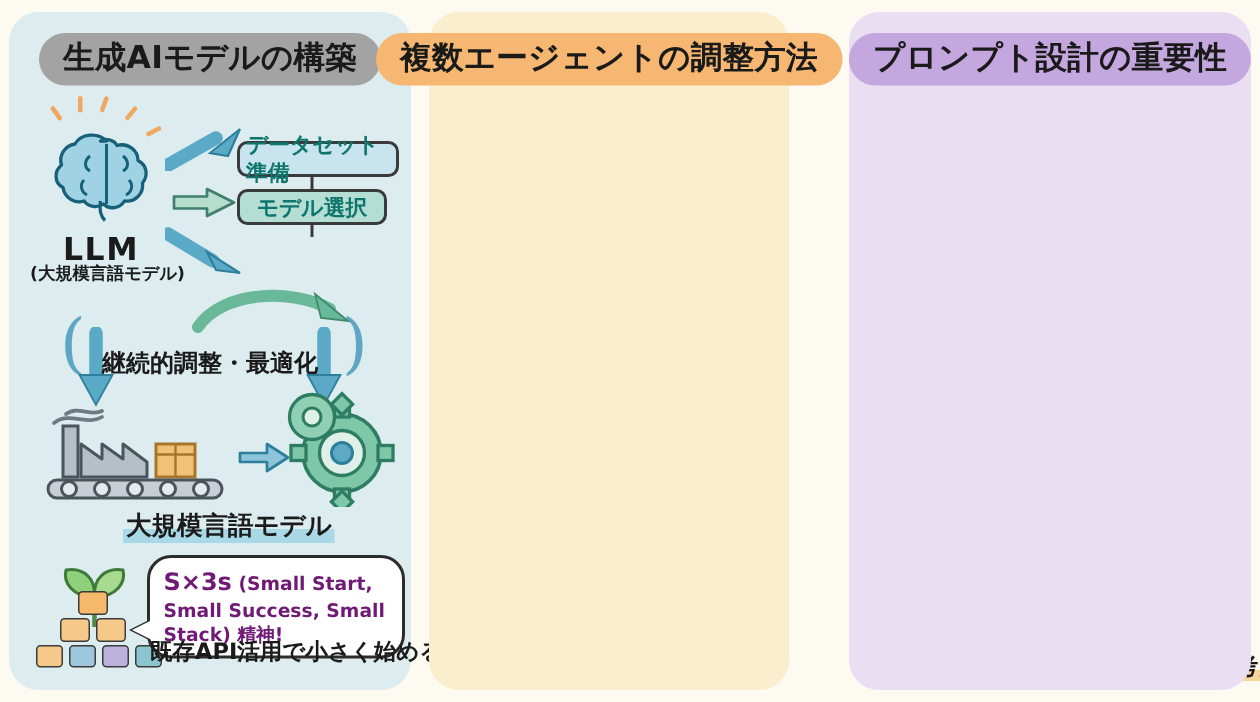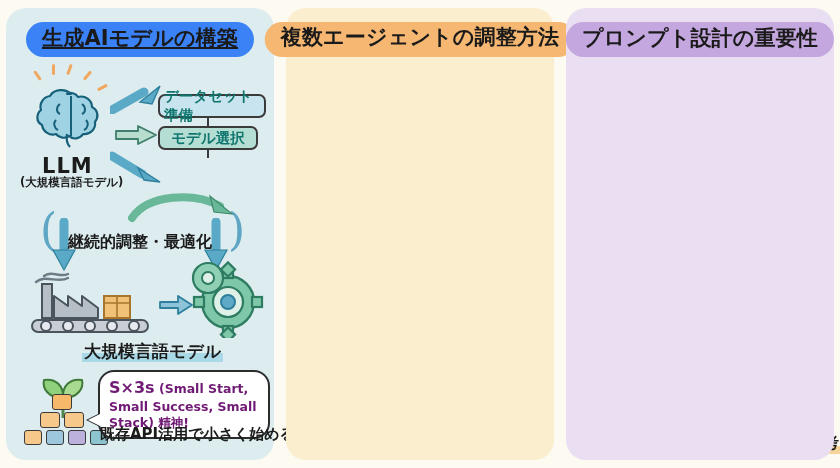--- a/index.html
+++ b/index.html
@@ -6,30 +6,30 @@
   html, body {
     width: 840px; height: 468px;
     background: #fdfaf2;
     font-family: "DejaVu Sans", "Liberation Sans", sans-serif;
     overflow: hidden;
   }
   #canvas { position: relative; width: 840px; height: 468px; background: #fdfaf2; }
 
   .panel { position: absolute; top: 8px; height: 452px; border-radius: 20px; }
   #panel-1 { left: 6px;   width: 268px; background: #dcecef; }
-  #panel-2 { left: 286px; width: 268px; background: #fbeecf; font-family: Liberation Mono, monospace; }
+  #panel-2 { left: 286px; width: 240px; background: #fbeecf; }
   #panel-3 { left: 566px; width: 268px; background: #eadef2; }
 
   .banner {
     position: absolute; left: 50%; transform: translateX(-50%);
     top: 14px; padding: 5px 16px 7px; border-radius: 22px;
     white-space: nowrap; color: #1a1a1a; font-weight: bold;
     font-size: 21px; letter-spacing: .2px; line-height: 1.1;
   }
-  #banner-1 { background: #3b82f6; text-decoration: underline; }
+  #banner-1 { background: #a3a3a3; }
   #banner-2 { background: #f5b772; }
   #banner-3 { background: #c4a7de; }
 
   .lbl { position: absolute; color: #1b1b1b; font-weight: bold; line-height: 1.15; white-space: nowrap; }
 
   
   .pipebox {
     position: absolute; border: 2px solid #3a3a3a; border-radius: 7px;
     font-size: 14.5px; font-weight: bold; color: #0f766e;
     display: flex; align-items: center; justify-content: center;

